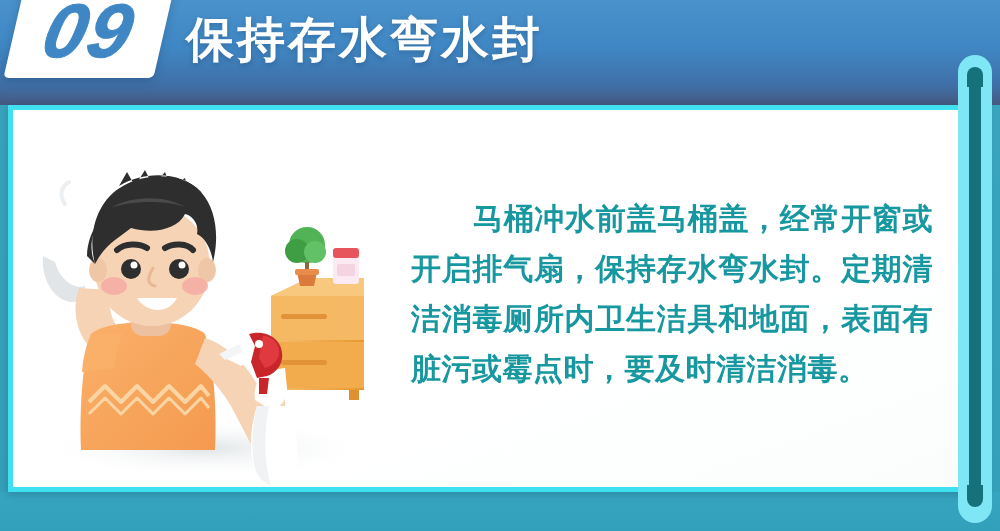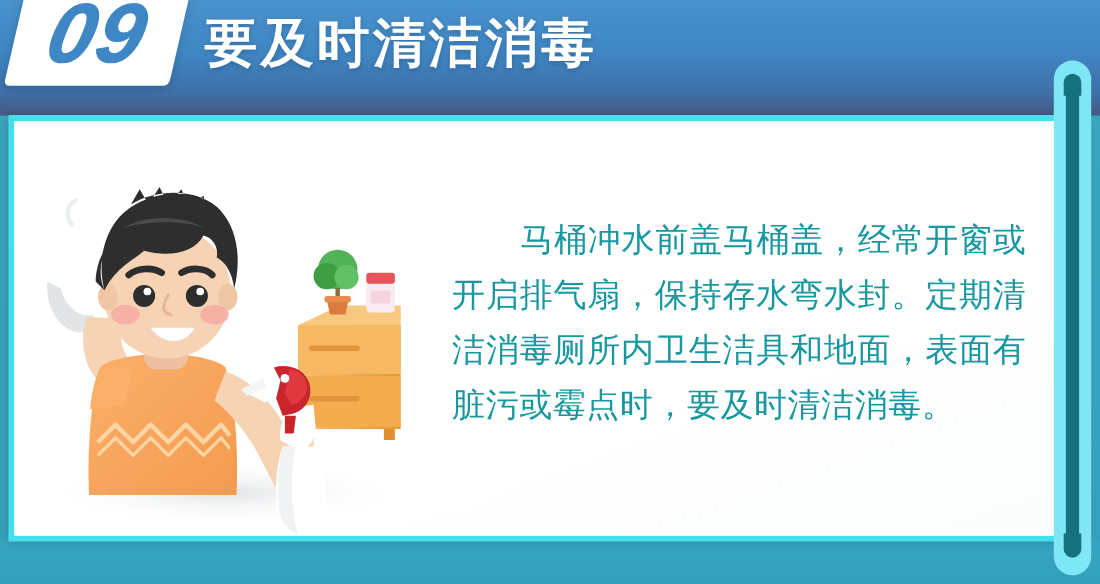--- a/index.html
+++ b/index.html
@@ -115,21 +115,21 @@
   
   .bodytext {
     flex:1;
     display:flex;
     align-items:center;
     padding:0 48px 10px 8px;
   }
   .bodytext p {
     color:#17979f;
     font-size:30px;
-    font-weight:normal;
+    font-weight:bold;
     line-height:50px;
     letter-spacing:.5px;
     text-indent:62px;
     text-align:justify;
     text-justify:inter-ideograph;
   }
 
   
   .bottom-strip {
     position:absolute; left:0; right:0; bottom:0; height:39px;
@@ -140,21 +140,21 @@
 </head>
 <body>
 
 <div class="poster">
 
   <div class="header">
     <div class="badge-wrap">
       <div class="badge"></div>
       <div class="badge-num">09</div>
     </div>
-    <div class="title">要及时清洁消毒</div>
+    <div class="title">保持存水弯水封</div>
   </div>
 
   <div class="hairpin">
     <div class="outer"></div>
     <div class="inner"></div>
     <div class="cap"></div>
     <div class="cap-b"></div>
   </div>
 
   <div class="card">

